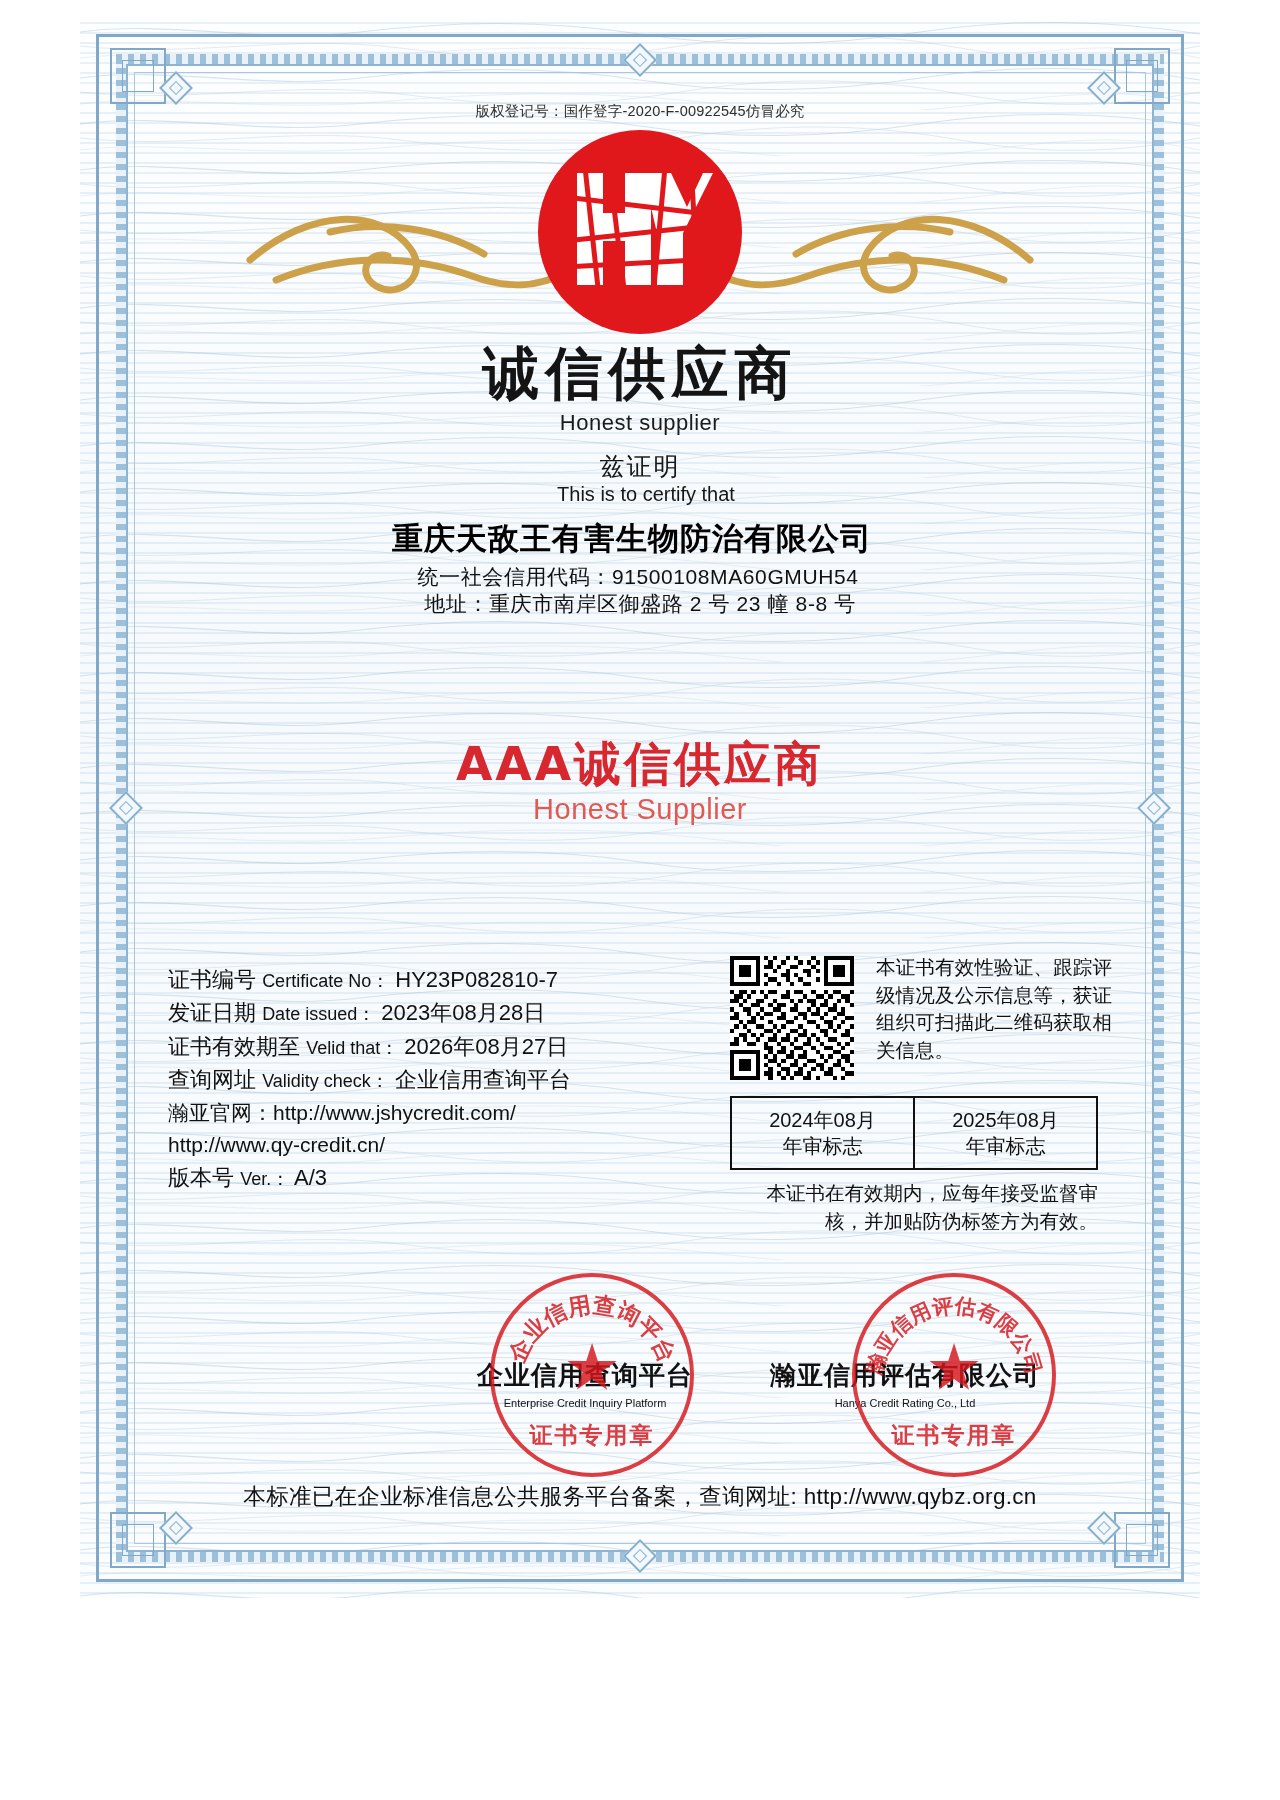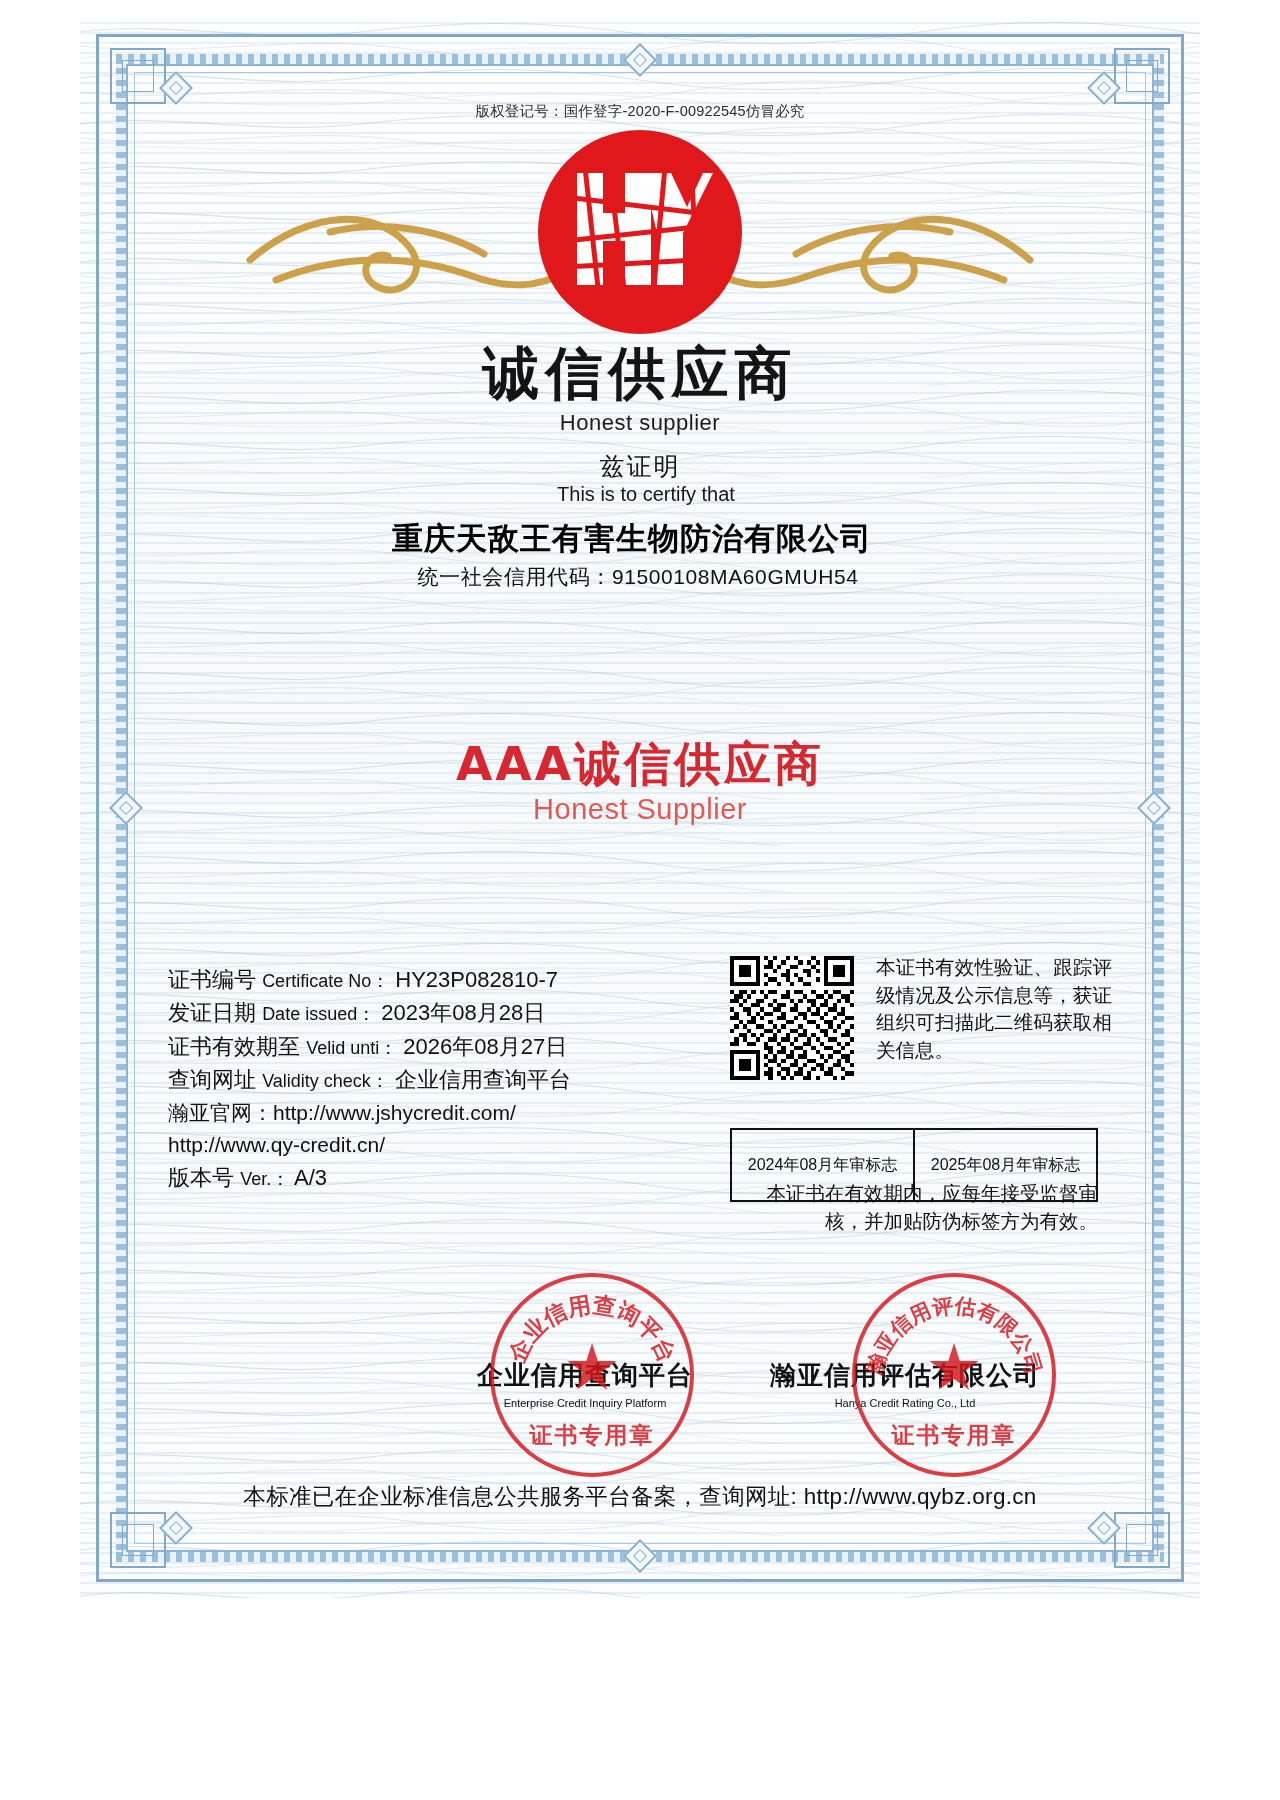--- a/index.html
+++ b/index.html
@@ -285,27 +285,26 @@
     left: 0;
     display: flex;
     gap: 0;
     width: 368px;
   }
   .year-box {
     flex: 1;
     border: 2px solid #111;
     height: 70px;
     display: flex;
-    flex-direction: row;
+    flex-direction: column;
     align-items: center;
     justify-content: center;
-    font-size: 16px;
+    font-size: 20px;
     line-height: 1.3;
     color: #111;
-    margin-top: 32px;
   }
   .year-box + .year-box { border-left: none; }
   .annual-note {
     position: absolute;
     top: 232px;
     left: 0;
     width: 368px;
     font-size: 19.5px;
     line-height: 1.45;
     color: #111;
@@ -445,38 +444,41 @@
     </div>
 
     <div class="title-cn">诚信供应商</div>
     <div class="title-en">Honest supplier</div>
     <div class="certify-cn">兹证明</div>
     <div class="certify-en">This is to certify that</div>
     <div class="company">重庆天敌王有害生物防治有限公司</div>
     <div class="credit-code">
       <span>统一社会信用代码：</span><span>91500108MA60GMUH54</span>
     </div>
+    <div class="address">
+      <span>地址：</span><span>重庆市南岸区御盛路 2 号 23 幢 8-8 号</span>
+    </div>
 
     <div class="award-cn">AAA诚信供应商</div>
     <div class="award-en">Honest Supplier</div>
 
     <div class="details">
       <div class="row">
         <span class="lbl-cn">证书编号</span>
         <span class="lbl-en">Certificate No：</span>
         <span>HY23P082810-7</span>
       </div>
       <div class="row">
         <span class="lbl-cn">发证日期</span>
         <span class="lbl-en">Date issued：</span>
         <span>2023年08月28日</span>
       </div>
       <div class="row">
         <span class="lbl-cn">证书有效期至</span>
-        <span class="lbl-en">Velid unti：</span>
+        <span class="lbl-en">Velid that：</span>
         <span>2026年08月27日</span>
       </div>
       <div class="row">
         <span class="lbl-cn">查询网址</span>
         <span class="lbl-en">Validity check：</span>
         <span>企业信用查询平台</span>
       </div>
       <div class="url-row">
         <span>瀚亚官网：</span><span>http://www.jshycredit.com/</span>
       </div>

